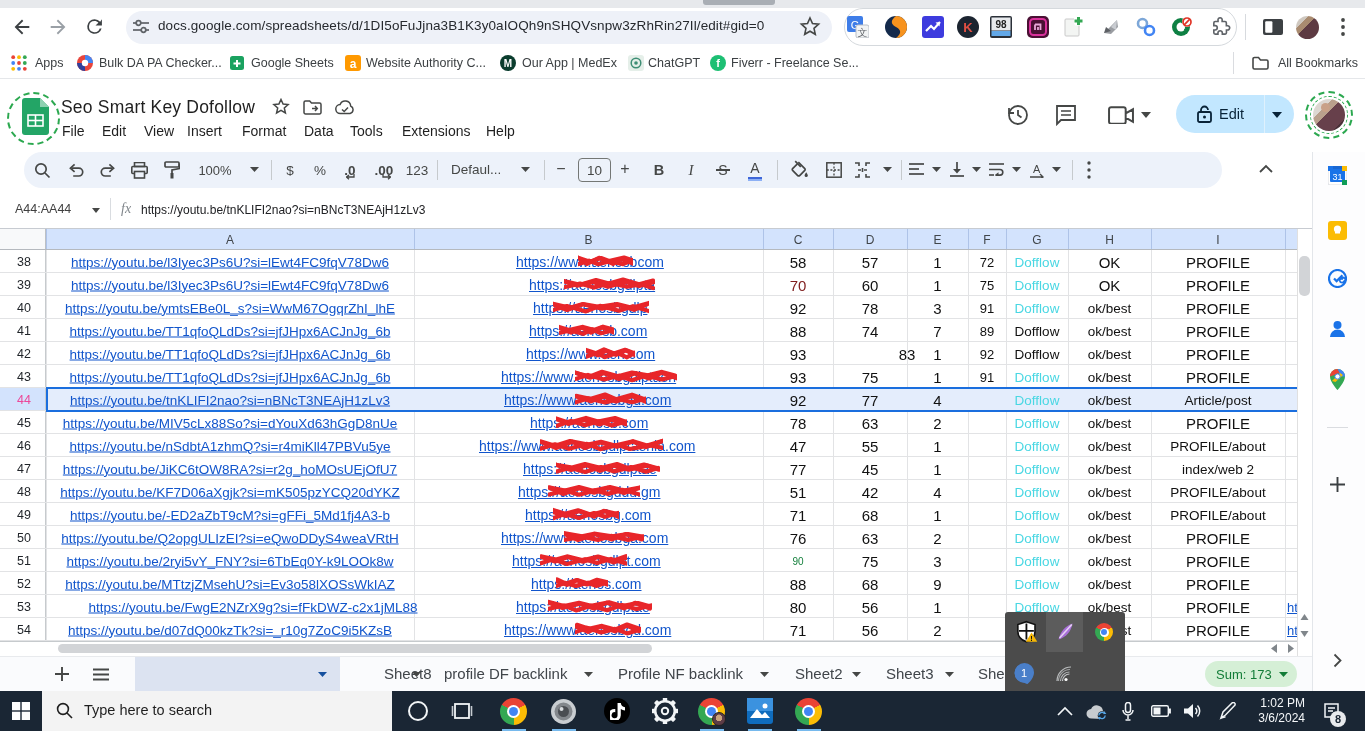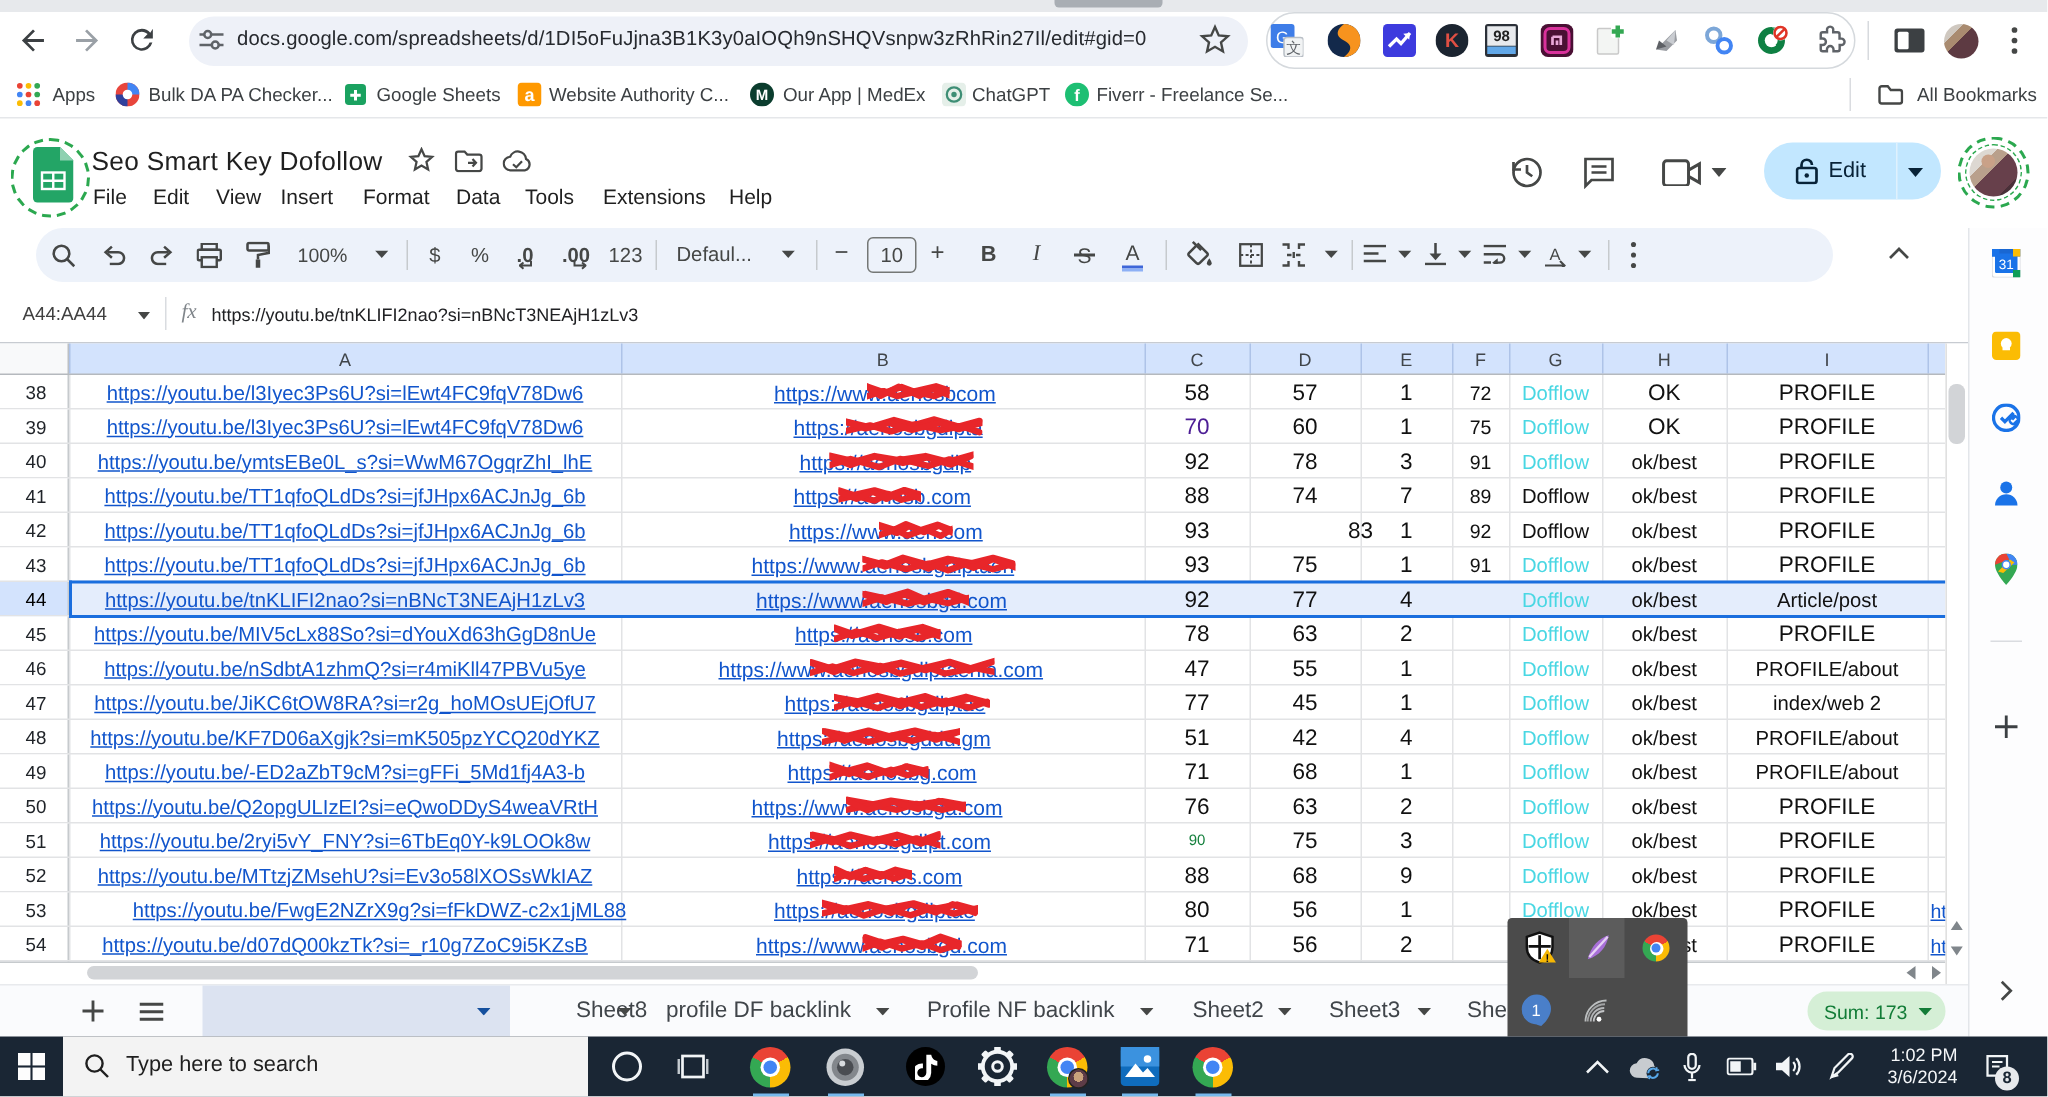--- a/index.html
+++ b/index.html
@@ -383,21 +383,21 @@
 <div style="position:absolute;left:0px;top:319px;width:46px;height:23px;background:#ffffff;border-right:1px solid #c6cacd;"></div>
 <div style="position:absolute;left:24px;top:330.5px;transform:translate(-50%,-50%);font-size:12.5px;color:#1f2328;white-space:nowrap;">41</div>
 <div style="position:absolute;left:0px;top:341px;width:1297px;height:1px;background:#e2e3e5;"></div>
 <div style="position:absolute;left:0px;top:342px;width:46px;height:23px;background:#ffffff;border-right:1px solid #c6cacd;"></div>
 <div style="position:absolute;left:24px;top:353.5px;transform:translate(-50%,-50%);font-size:12.5px;color:#1f2328;white-space:nowrap;">42</div>
 <div style="position:absolute;left:0px;top:364px;width:1297px;height:1px;background:#e2e3e5;"></div>
 <div style="position:absolute;left:0px;top:365px;width:46px;height:23px;background:#ffffff;border-right:1px solid #c6cacd;"></div>
 <div style="position:absolute;left:24px;top:376.5px;transform:translate(-50%,-50%);font-size:12.5px;color:#1f2328;white-space:nowrap;">43</div>
 <div style="position:absolute;left:0px;top:387px;width:1297px;height:1px;background:#e2e3e5;"></div>
 <div style="position:absolute;left:0px;top:388px;width:46px;height:23px;background:#d3e3fd;border-right:1px solid #c6cacd;"></div>
-<div style="position:absolute;left:24px;top:399.5px;transform:translate(-50%,-50%);font-size:12.5px;color:#000000;white-space:nowrap;">44</div>
+<div style="position:absolute;left:24px;top:399.5px;transform:translate(-50%,-50%);font-size:12.5px;color:#ec4899;white-space:nowrap;">44</div>
 <div style="position:absolute;left:0px;top:410px;width:1297px;height:1px;background:#e2e3e5;"></div>
 <div style="position:absolute;left:0px;top:411px;width:46px;height:23px;background:#ffffff;border-right:1px solid #c6cacd;"></div>
 <div style="position:absolute;left:24px;top:422.5px;transform:translate(-50%,-50%);font-size:12.5px;color:#1f2328;white-space:nowrap;">45</div>
 <div style="position:absolute;left:0px;top:433px;width:1297px;height:1px;background:#e2e3e5;"></div>
 <div style="position:absolute;left:0px;top:434px;width:46px;height:23px;background:#ffffff;border-right:1px solid #c6cacd;"></div>
 <div style="position:absolute;left:24px;top:445.5px;transform:translate(-50%,-50%);font-size:12.5px;color:#1f2328;white-space:nowrap;">46</div>
 <div style="position:absolute;left:0px;top:456px;width:1297px;height:1px;background:#e2e3e5;"></div>
 <div style="position:absolute;left:0px;top:457px;width:46px;height:23px;background:#ffffff;border-right:1px solid #c6cacd;"></div>
 <div style="position:absolute;left:24px;top:468.5px;transform:translate(-50%,-50%);font-size:12.5px;color:#1f2328;white-space:nowrap;">47</div>
 <div style="position:absolute;left:0px;top:479px;width:1297px;height:1px;background:#e2e3e5;"></div>
@@ -588,21 +588,21 @@
     <g fill="none" stroke="#e8262a" stroke-width="4.2" stroke-linecap="round" stroke-linejoin="round">
       <path d="M2,2.8 L14,6.8 L27,3.9 L40,7.6 L52,2.5 L66,7.2"></path>
       <path d="M0,10.4 L12,5.8 L26,10.4 L40,6.9 L52,11.4 L66,7.3"></path>
       <path d="M1,4.6 L13,9.8 L26,4.4 L40,9.3 L52,3.6 L64,9.1"></path>
     </g>
   </svg>
 <div style="position:absolute;left:798.0px;top:261.5px;transform:translate(-50%,-50%);font-size:15px;color:#111;white-space:nowrap;">58</div>
 <div style="position:absolute;left:870.0px;top:261.5px;transform:translate(-50%,-50%);font-size:15px;color:#111;white-space:nowrap;">57</div>
 <div style="position:absolute;left:937.5px;top:261.5px;transform:translate(-50%,-50%);font-size:15px;color:#111;white-space:nowrap;">1</div>
 <div style="position:absolute;left:987.0px;top:261.5px;transform:translate(-50%,-50%);font-size:13px;color:#111;white-space:nowrap;">72</div>
-<div style="position:absolute;left:798.0px;top:284.5px;transform:translate(-50%,-50%);font-size:15px;color:#4c1d95;white-space:nowrap;">70</div>
+<div style="position:absolute;left:798.0px;top:284.5px;transform:translate(-50%,-50%);font-size:15px;color:#7f1d1d;white-space:nowrap;">70</div>
 <div style="position:absolute;left:870.0px;top:284.5px;transform:translate(-50%,-50%);font-size:15px;color:#111;white-space:nowrap;">60</div>
 <div style="position:absolute;left:937.5px;top:284.5px;transform:translate(-50%,-50%);font-size:15px;color:#111;white-space:nowrap;">1</div>
 <div style="position:absolute;left:987.0px;top:284.5px;transform:translate(-50%,-50%);font-size:13px;color:#111;white-space:nowrap;">75</div>
 <div style="position:absolute;left:798.0px;top:307.5px;transform:translate(-50%,-50%);font-size:15px;color:#111;white-space:nowrap;">92</div>
 <div style="position:absolute;left:870.0px;top:307.5px;transform:translate(-50%,-50%);font-size:15px;color:#111;white-space:nowrap;">78</div>
 <div style="position:absolute;left:937.5px;top:307.5px;transform:translate(-50%,-50%);font-size:15px;color:#111;white-space:nowrap;">3</div>
 <div style="position:absolute;left:987.0px;top:307.5px;transform:translate(-50%,-50%);font-size:13px;color:#111;white-space:nowrap;">91</div>
 <div style="position:absolute;left:798.0px;top:330.5px;transform:translate(-50%,-50%);font-size:15px;color:#111;white-space:nowrap;">88</div>
 <div style="position:absolute;left:870.0px;top:330.5px;transform:translate(-50%,-50%);font-size:15px;color:#111;white-space:nowrap;">74</div>
 <div style="position:absolute;left:937.5px;top:330.5px;transform:translate(-50%,-50%);font-size:15px;color:#111;white-space:nowrap;">7</div>

